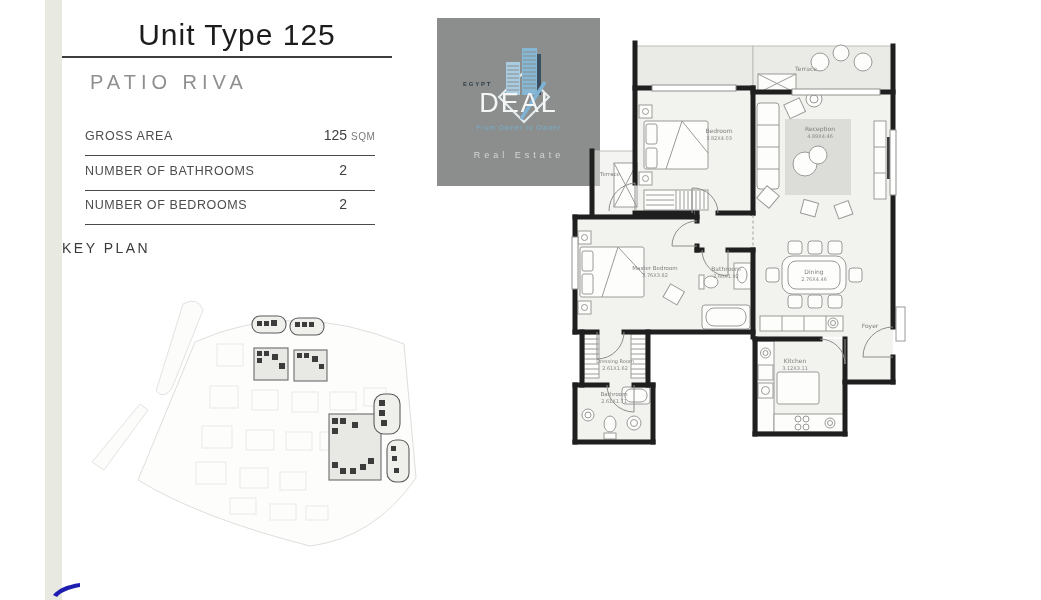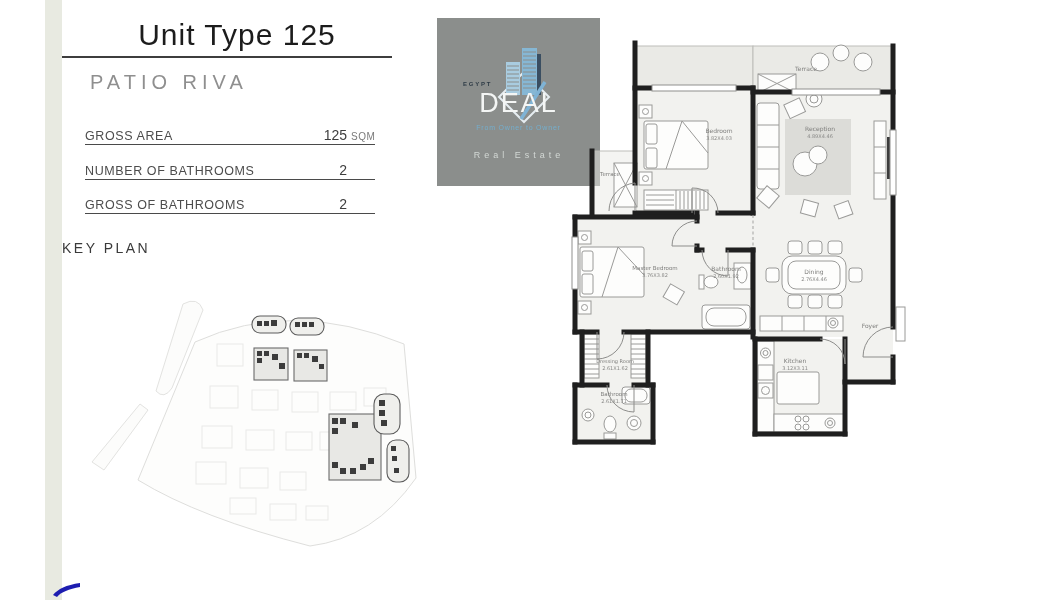--- a/index.html
+++ b/index.html
@@ -8,21 +8,21 @@
 
   .accent-bar{position:absolute;left:45px;top:0;width:17px;height:600px;background:#e8eae1;}
 
   .title{position:absolute;left:72px;top:18px;width:330px;text-align:center;
          font-size:30px;font-weight:400;letter-spacing:1px;color:#1c1c1c;margin:0;}
   .title-rule{position:absolute;left:62px;top:56px;width:330px;height:2px;background:#3d3d3d;}
   .subtitle{position:absolute;left:82px;top:63px;width:290px;text-align:left;
             font-size:20px;font-weight:400;letter-spacing:5px;color:#8f8f8f;margin:8px;}
 
   .spec-row{position:absolute;left:85px;width:290px;display:flex;align-items:baseline;
-            border-bottom:1.6px solid #4a4a4a;padding-bottom:1px;}
+            border-bottom:1.6px solid #4a4a4a;padding-bottom:12px;}
   .spec-row .spec-label{font-size:12.5px;letter-spacing:.6px;color:#4c4c4c;flex:1;}
   .spec-row .spec-value{font-size:14px;color:#3e3e3e;margin-right:4px;}
   .spec-row .spec-unit{font-size:10px;color:#7a7a7a;letter-spacing:.5px;width:24px;}
   .row0{top:127px;} .row1{top:162px;} .row2{top:196px;}
 
   .keyplan-heading{position:absolute;left:62px;top:240px;width:330px;text-align:left;
                    font-size:14px;font-weight:400;letter-spacing:2.5px;color:#3a3a3a;margin:0;}
   .keyplan-svg{position:absolute;left:82px;top:292px;}
   .kp-body{fill:#fdfdfc;stroke:#dededc;stroke-width:1;}
   .kp-strip{fill:#fcfcfb;stroke:#e3e3e1;stroke-width:1;}
@@ -75,21 +75,21 @@
     <span class="spec-label">GROSS AREA</span>
     <span class="spec-value">125</span>
     <span class="spec-unit">SQM</span>
   </div>
   <div class="spec-row row1">
     <span class="spec-label">NUMBER OF BATHROOMS</span>
     <span class="spec-value">2</span>
     <span class="spec-unit"></span>
   </div>
   <div class="spec-row row2">
-    <span class="spec-label">GROSS OF BATHROOMS</span>
+    <span class="spec-label">NUMBER OF BEDROOMS</span>
     <span class="spec-value">2</span>
     <span class="spec-unit"></span>
   </div>
 
   <h3 class="keyplan-heading">KEY PLAN</h3>
 
   <svg class="keyplan-svg" width="350" height="285" viewBox="0 0 350 285">
     <path class="kp-body" d="M113,50 Q210,6 322,52 L334,186 Q292,246 228,254 Q118,226 56,188 Z"></path>
     <path class="kp-strip" d="M101,12 Q116,4 121,18 L90,96 Q82,108 74,99 Z"></path>
     <path class="kp-strip" d="M58,112 L66,118 L22,178 L10,170 Z"></path>

